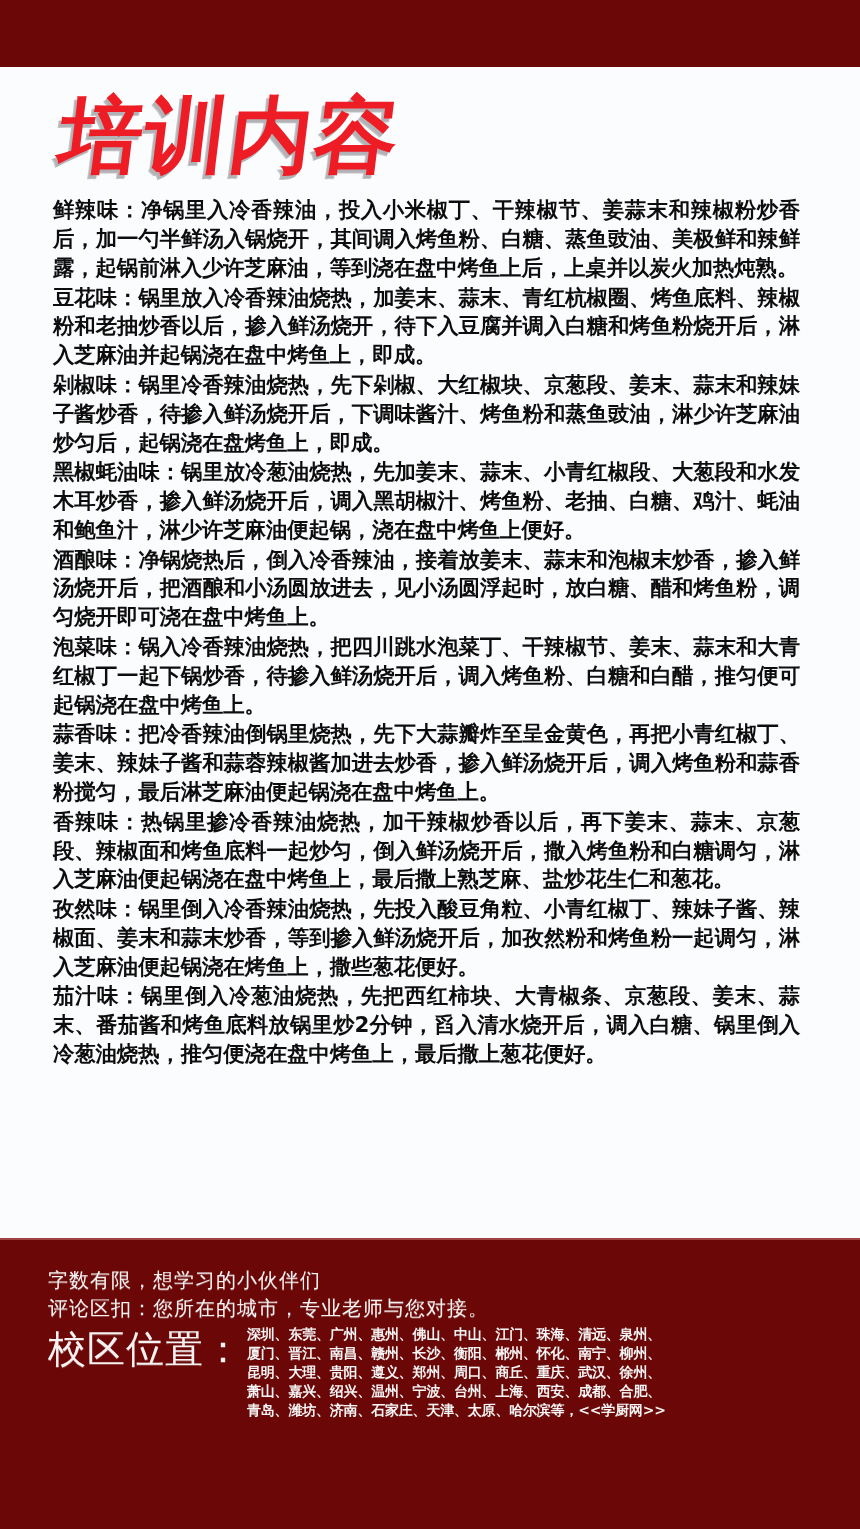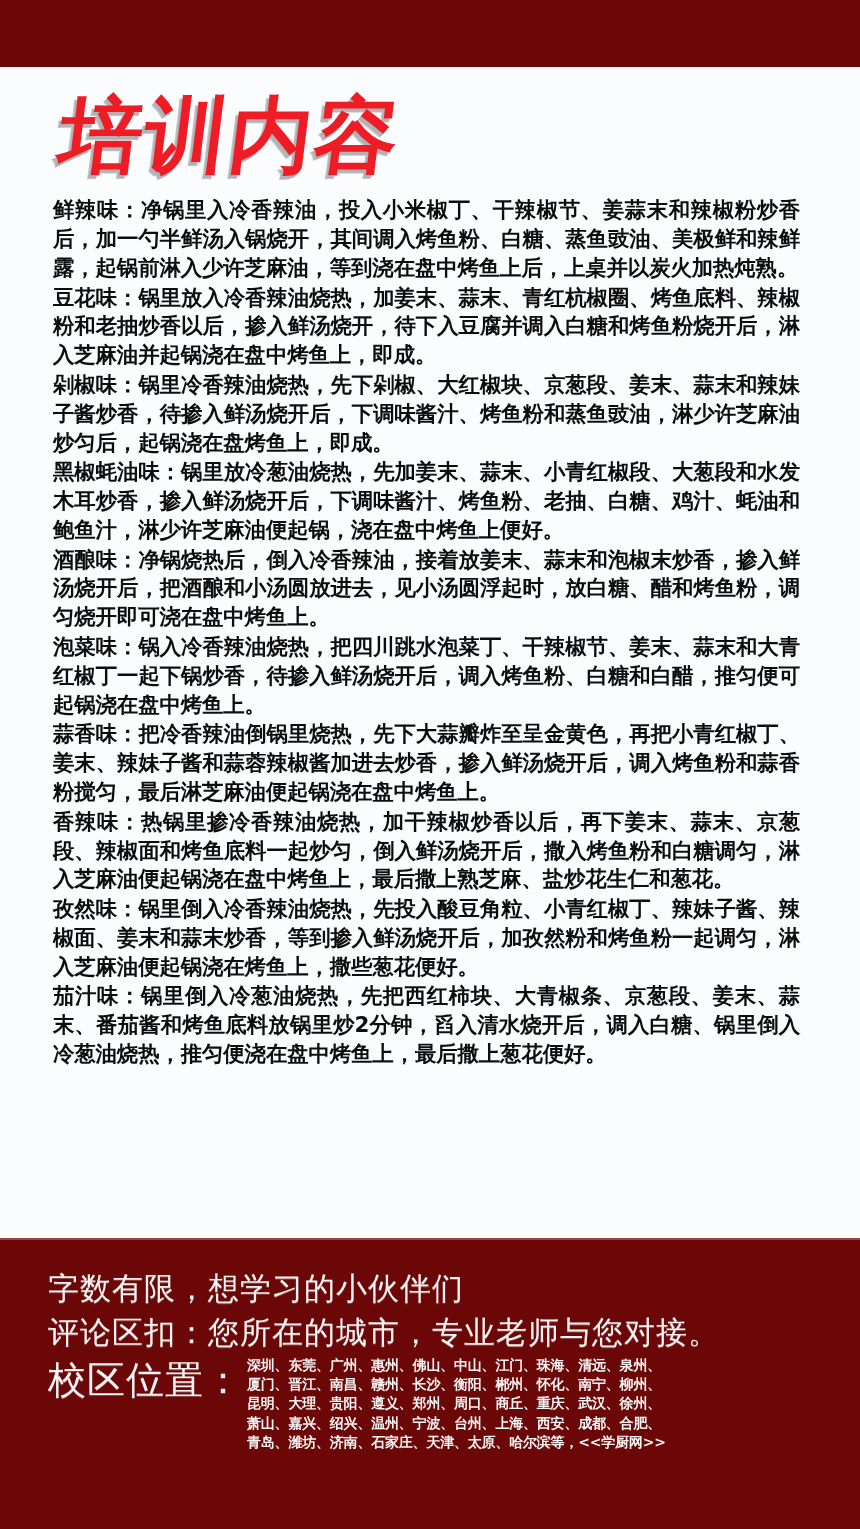--- a/index.html
+++ b/index.html
@@ -75,21 +75,21 @@
     height: 291px;
     background: #6b0707;
     border-top: 2px solid #9e4242;
     padding: 26px 0 0 0;
     box-sizing: border-box;
     position: relative;
   }
   .promo-line {
     color: #f4f2f2;
     font-weight: 400;
-    font-size: 31px;
+    font-size: 20px;
     line-height: 1.42;
     padding-left: 48px;
     letter-spacing: 1px;
     text-shadow: 0 1px 0 rgba(255,255,255,0.25);
   }
   .campus-row {
     display: flex;
     align-items: flex-start;
     padding-left: 48px;
     margin-top: 2px;
@@ -128,21 +128,21 @@
   <div class="content">
 
     <div class="title-wrap">
       <span class="poster-title">培训内容</span>
     </div>
 
     <div class="recipes">
       <p class="recipe-p">鲜辣味：净锅里入冷香辣油，投入小米椒丁、干辣椒节、姜蒜末和辣椒粉炒香后，加一勺半鲜汤入锅烧开，其间调入烤鱼粉、白糖、蒸鱼豉油、美极鲜和辣鲜露，起锅前淋入少许芝麻油，等到浇在盘中烤鱼上后，上桌并以炭火加热炖熟。</p>
       <p class="recipe-p">豆花味：锅里放入冷香辣油烧热，加姜末、蒜末、青红杭椒圈、烤鱼底料、辣椒粉和老抽炒香以后，掺入鲜汤烧开，待下入豆腐并调入白糖和烤鱼粉烧开后，淋入芝麻油并起锅浇在盘中烤鱼上，即成。</p>
       <p class="recipe-p">剁椒味：锅里冷香辣油烧热，先下剁椒、大红椒块、京葱段、姜末、蒜末和辣妹子酱炒香，待掺入鲜汤烧开后，下调味酱汁、烤鱼粉和蒸鱼豉油，淋少许芝麻油炒匀后，起锅浇在盘烤鱼上，即成。</p>
-      <p class="recipe-p">黑椒蚝油味：锅里放冷葱油烧热，先加姜末、蒜末、小青红椒段、大葱段和水发木耳炒香，掺入鲜汤烧开后，下调味酱汁、烤鱼粉、老抽、白糖、鸡汁、蚝油和鲍鱼汁，淋少许芝麻油便起锅，浇在盘中烤鱼上便好。</p>
+      <p class="recipe-p">黑椒蚝油味：锅里放冷葱油烧热，先加姜末、蒜末、小青红椒段、大葱段和水发木耳炒香，掺入鲜汤烧开后，调入黑胡椒汁、烤鱼粉、老抽、白糖、鸡汁、蚝油和鲍鱼汁，淋少许芝麻油便起锅，浇在盘中烤鱼上便好。</p>
       <p class="recipe-p">酒酿味：净锅烧热后，倒入冷香辣油，接着放姜末、蒜末和泡椒末炒香，掺入鲜汤烧开后，把酒酿和小汤圆放进去，见小汤圆浮起时，放白糖、醋和烤鱼粉，调匀烧开即可浇在盘中烤鱼上。</p>
       <p class="recipe-p">泡菜味：锅入冷香辣油烧热，把四川跳水泡菜丁、干辣椒节、姜末、蒜末和大青红椒丁一起下锅炒香，待掺入鲜汤烧开后，调入烤鱼粉、白糖和白醋，推匀便可起锅浇在盘中烤鱼上。</p>
       <p class="recipe-p">蒜香味：把冷香辣油倒锅里烧热，先下大蒜瓣炸至呈金黄色，再把小青红椒丁、姜末、辣妹子酱和蒜蓉辣椒酱加进去炒香，掺入鲜汤烧开后，调入烤鱼粉和蒜香粉搅匀，最后淋芝麻油便起锅浇在盘中烤鱼上。</p>
       <p class="recipe-p">香辣味：热锅里掺冷香辣油烧热，加干辣椒炒香以后，再下姜末、蒜末、京葱段、辣椒面和烤鱼底料一起炒匀，倒入鲜汤烧开后，撒入烤鱼粉和白糖调匀，淋入芝麻油便起锅浇在盘中烤鱼上，最后撒上熟芝麻、盐炒花生仁和葱花。</p>
       <p class="recipe-p">孜然味：锅里倒入冷香辣油烧热，先投入酸豆角粒、小青红椒丁、辣妹子酱、辣椒面、姜末和蒜末炒香，等到掺入鲜汤烧开后，加孜然粉和烤鱼粉一起调匀，淋入芝麻油便起锅浇在烤鱼上，撒些葱花便好。</p>
       <p class="recipe-p">茄汁味：锅里倒入冷葱油烧热，先把西红柿块、大青椒条、京葱段、姜末、蒜末、番茄酱和烤鱼底料放锅里炒2分钟，舀入清水烧开后，调入白糖、锅里倒入冷葱油烧热，推匀便浇在盘中烤鱼上，最后撒上葱花便好。</p>
     </div>
 
   </div>
 

